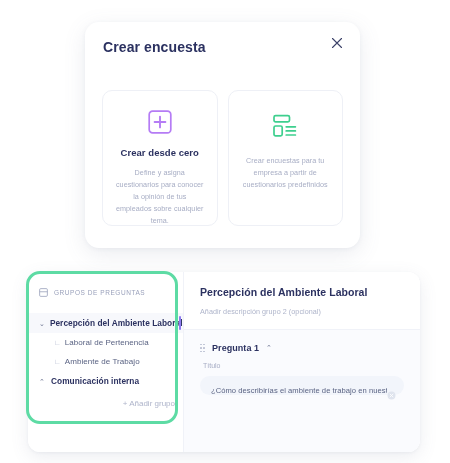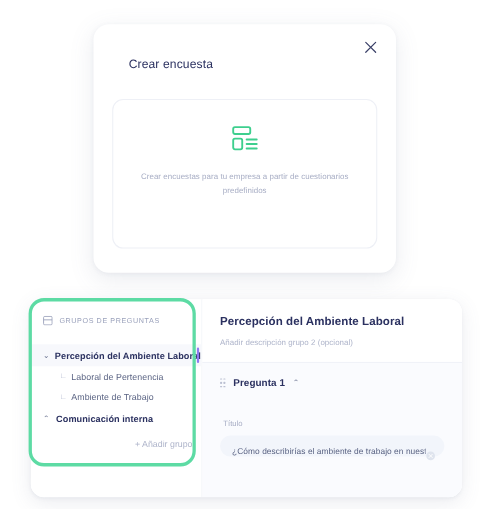--- a/index.html
+++ b/index.html
@@ -28,25 +28,25 @@
     box-shadow: 0 6px 22px rgba(100,110,140,0.13), 0 1px 4px rgba(100,110,140,0.07);
     box-sizing: border-box;
   }
   .modal-header {
     position: relative;
     padding: 17px 18px 0 18px;
     height: 30px;
     box-sizing: border-box;
   }
   .modal-title {
-    font-size: 11px;
-    font-weight: normal;
+    font-size: 14px;
+    font-weight: bold;
     color: #2b3160;
     letter-spacing: 0.1px;
-    margin: 14px;
+    margin: 0;
   }
   .modal-close {
     position: absolute;
     right: 16px;
     top: 14px;
     width: 14px;
     height: 14px;
     cursor: pointer;
   }
   .modal-close svg { display:block; }
@@ -213,21 +213,21 @@
     flex: 1 1 auto;
     background: #fafbfe;
     border-top: 1px solid #f0f2f8;
     padding: 13px 16px 0 16px;
     box-sizing: border-box;
   }
   .q-head {
     display: flex;
     align-items: center;
     gap: 7px;
-    margin-bottom: 29px;
+    margin-bottom: 9px;
   }
   .drag-dots {
     display: grid;
     grid-template-columns: 1.7px 1.7px;
     grid-auto-rows: 1.7px;
     gap: 1.7px;
     opacity: 0.75;
     cursor: grab;
   }
   .drag-dots i { background: #a7adc4; border-radius: 50%; display:block; width:1.7px; height:1.7px;}
@@ -290,20 +290,30 @@
     <div class="modal-title">Crear encuesta</div>
     <div class="modal-close">
       <svg width="14" height="14" viewBox="0 0 14 14">
         <path d="M2.5 2.5 L11.5 11.5 M11.5 2.5 L2.5 11.5" stroke="#3b4168" stroke-width="1.1" stroke-linecap="round" fill="none"></path>
       </svg>
     </div>
   </div>
 
   <div class="cards">
 
+    <div class="opt-card">
+      <div class="opt-icon">
+        <svg width="26" height="26" viewBox="0 0 26 26">
+          <rect x="2.2" y="2.2" width="21.6" height="21.6" rx="3.4" fill="none" stroke="#b57cf5" stroke-width="1.7"></rect>
+          <path d="M13 7.6 V18.4 M7.6 13 H18.4" stroke="#b57cf5" stroke-width="1.9" stroke-linecap="round"></path>
+        </svg>
+      </div>
+      <div class="opt-title">Crear desde cero</div>
+      <div class="opt-desc">Define y asigna cuestionarios para conocer la opinión de tus empleados sobre cualquier tema.</div>
+    </div>
 
     <div class="opt-card">
       <div class="opt-icon">
         <svg width="26" height="24" viewBox="0 0 26 24">
           <rect x="2" y="1.6" width="15.5" height="6.2" rx="1.6" fill="none" stroke="#3ecf8e" stroke-width="1.7"></rect>
           <rect x="2" y="12" width="8.2" height="9.8" rx="1.6" fill="none" stroke="#3ecf8e" stroke-width="1.7"></rect>
           <path d="M14.2 12.8 H23.4 M14.2 16.9 H23.4 M14.2 21 H23.4" stroke="#3ecf8e" stroke-width="1.7" stroke-linecap="round"></path>
         </svg>
       </div>
       <div class="opt-desc">Crear encuestas para tu empresa a partir de cuestionarios predefinidos</div>

